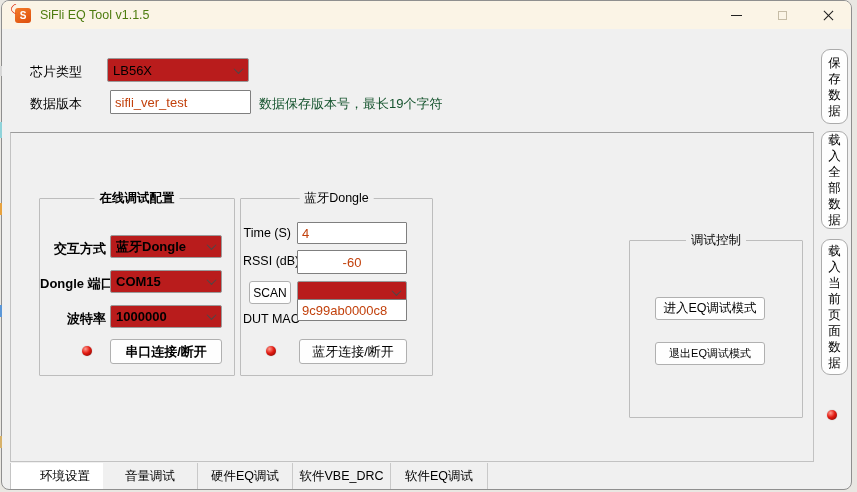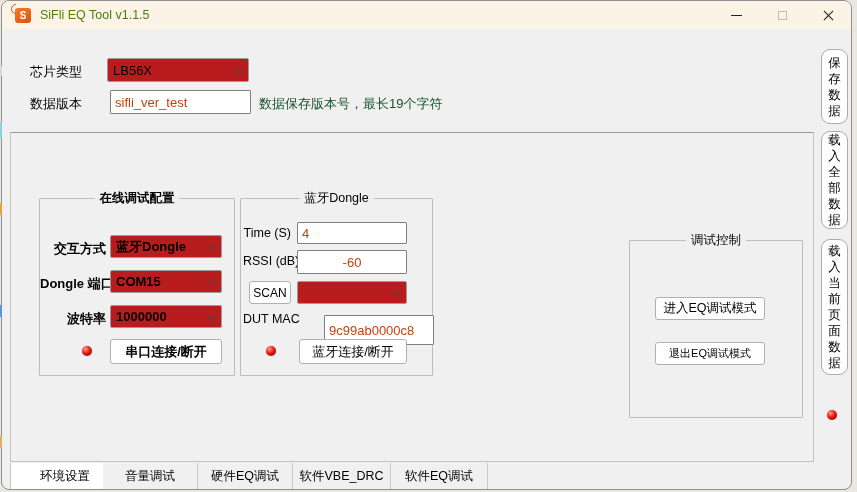--- a/index.html
+++ b/index.html
@@ -174,21 +174,21 @@
     <span class="glabel" style="left:2px;top:27px;width:48px;font-size:12.5px;">Time (S)</span>
     <input class="edit" style="left: 56px; top: 23px; width: 110px; height: 22px;" value="4">
     <span class="glabel" style="left:2px;top:55px;width:48px;font-size:12.5px;">RSSI (dB)</span>
     <input class="edit" style="left: 56px; top: 51px; width: 110px; height: 24px; text-align: center;" value="-60">
     <div class="btn" style="left:8px;top:82px;width:42px;height:23px;font-size:12px;">SCAN</div>
     <div class="combo" style="left:56px;top:82px;width:110px;height:23px;">
       <span class="combo-value"></span>
       <span class="chevron"></span>
     </div>
     <span class="glabel" style="left:2px;top:113px;width:48px;font-size:12.5px;">DUT MAC</span>
-    <input class="edit" style="left: 56px; top: 116px; width: 110px; height: 30px; margin-left: 27px;" value="9c99ab0000c8">
+    <input class="edit" style="left: 56px; top: 100px; width: 110px; height: 22px;" value="9c99ab0000c8">
     <span class="led" style="left:25px;top:147px;"></span>
     <div class="btn" style="left:58px;top:140px;width:108px;height:25px;">蓝牙连接/断开</div>
   </div>
 
 
   <div class="groupbox" style="left:627px;top:197px;width:174px;height:178px;margin-top:42px;">
     <span class="gtitle">调试控制</span>
     <div class="btn" style="left:25px;top:56px;width:110px;height:23px;font-size:12.5px;">进入EQ调试模式</div>
     <div class="btn" style="left:25px;top:101px;width:110px;height:23px;font-size:11px;">退出EQ调试模式</div>
   </div>

